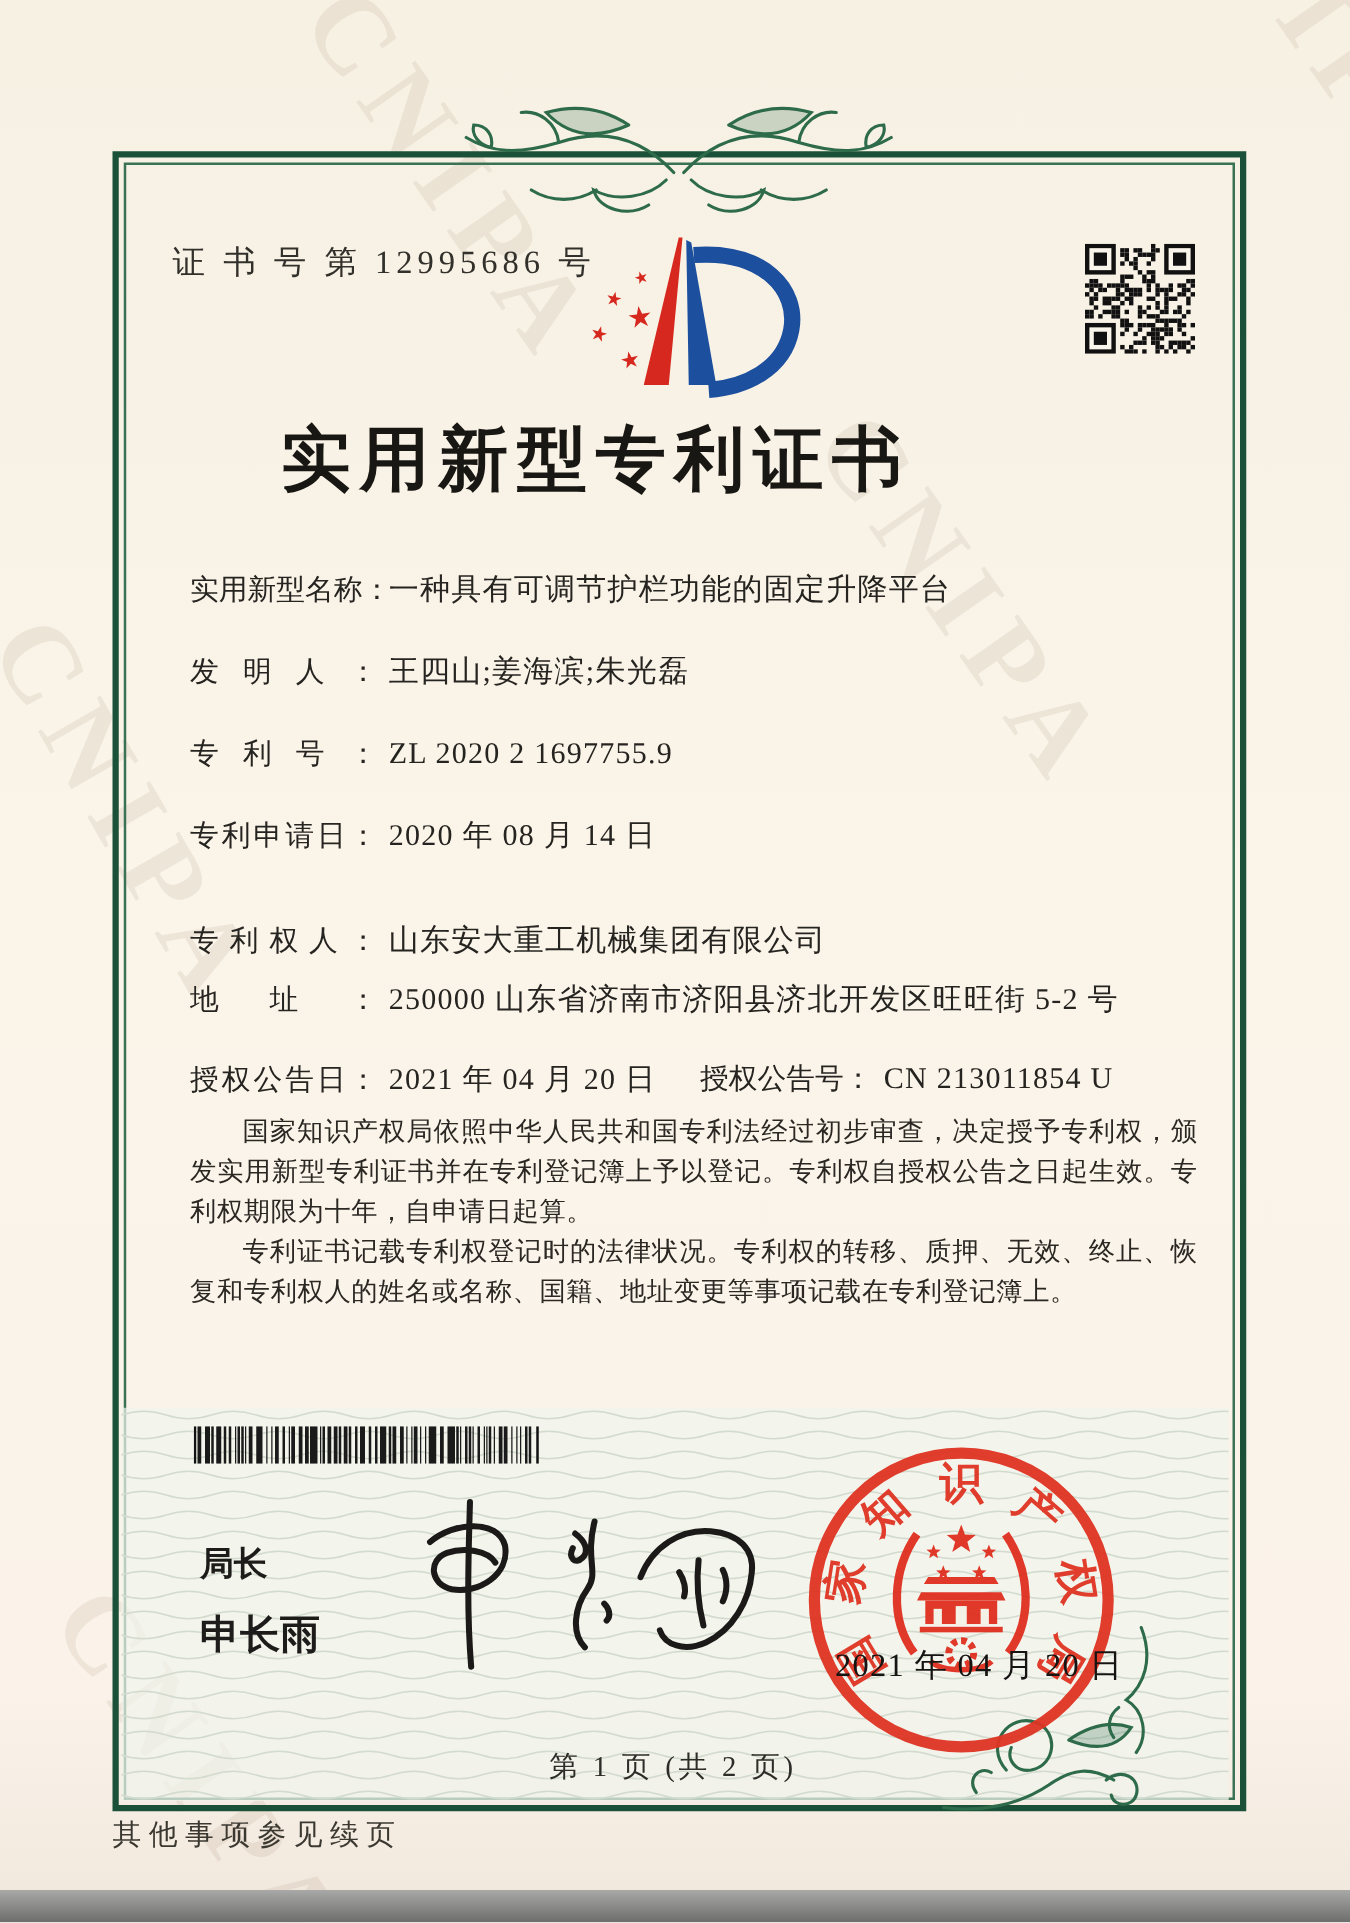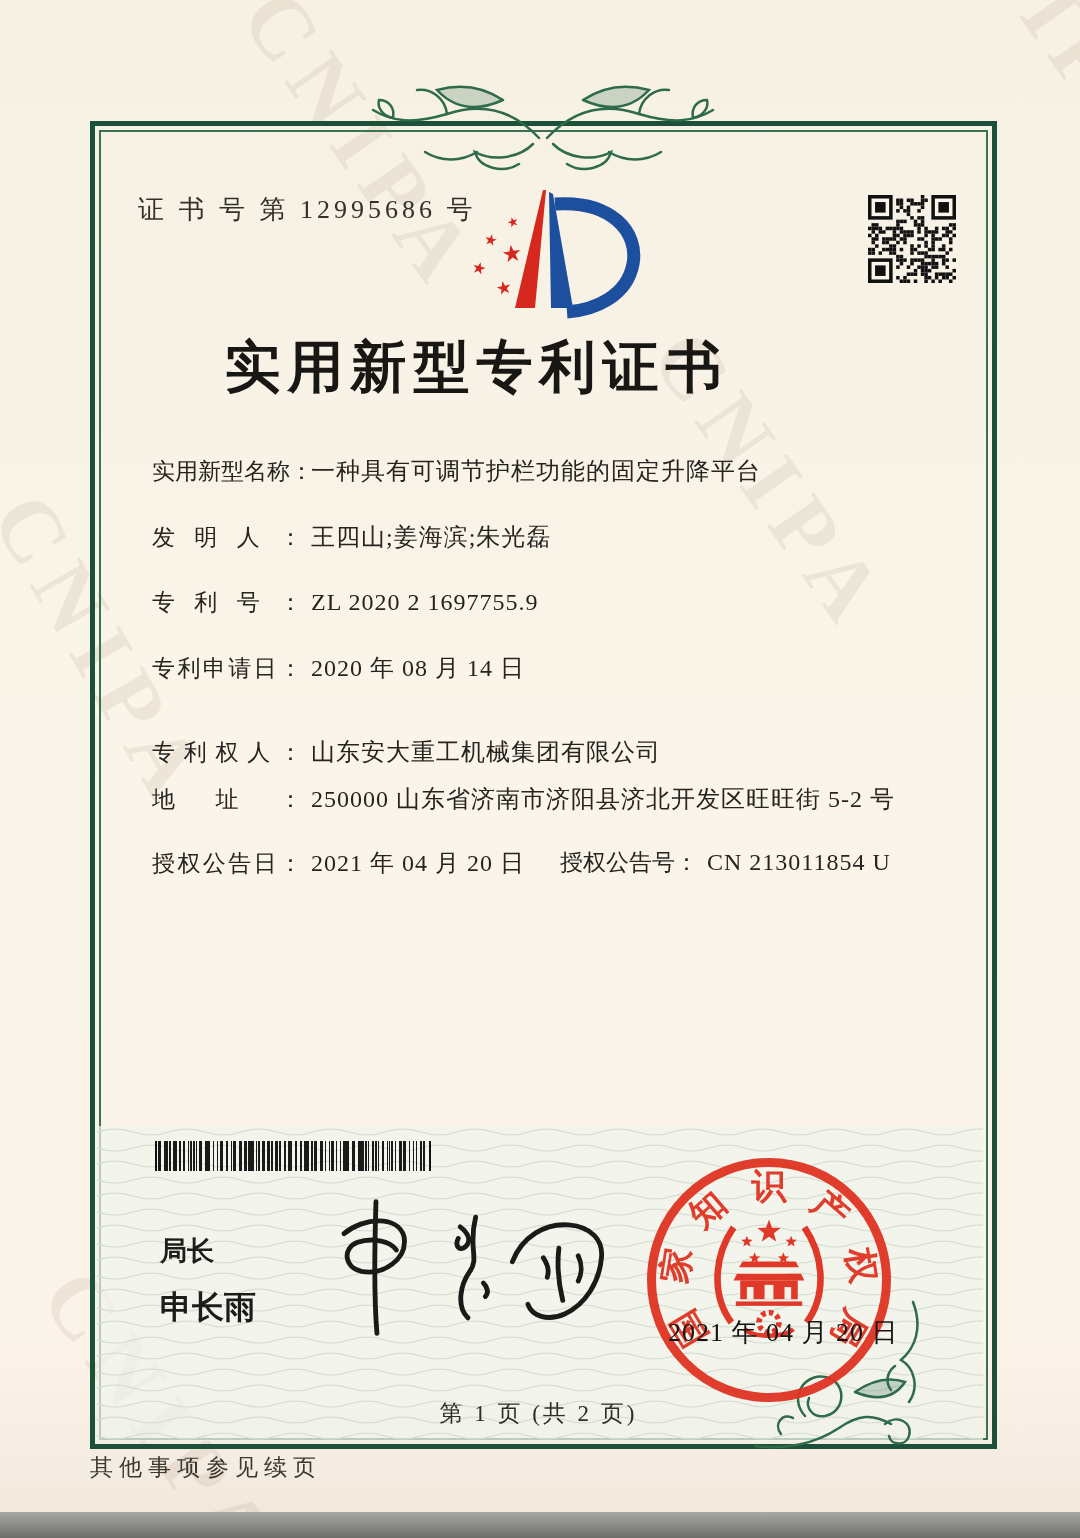--- a/index.html
+++ b/index.html
@@ -361,20 +361,24 @@
     <span class="f-label">专利权人：</span><span class="f-value">山东安大重工机械集团有限公司</span>
   </div>
   <div class="frow r5">
     <span class="f-label">地址：</span><span class="f-value">250000 山东省济南市济阳县济北开发区旺旺街 5-2 号</span>
   </div>
   <div class="frow r6">
     <span><span class="f-label">授权公告日：</span><span class="f-value">2021 年 04 月 20 日</span></span>
     <span class="grant-b"><span style="font-size:23px;">授权公告号：</span><span class="f-value">CN 213011854 U</span></span>
   </div>
 
+  <div class="body">
+    <p>国家知识产权局依照中华人民共和国专利法经过初步审查，决定授予专利权，颁发实用新型专利证书并在专利登记簿上予以登记。专利权自授权公告之日起生效。专利权期限为十年，自申请日起算。</p>
+    <p>专利证书记载专利权登记时的法律状况。专利权的转移、质押、无效、终止、恢复和专利权人的姓名或名称、国籍、地址变更等事项记载在专利登记簿上。</p>
+  </div>
 
   <svg id="barcode" class="barcode" width="278" height="30">
       <rect x="0" y="0" width="2" height="30" fill="#111"></rect>
       <rect x="3" y="0" width="3" height="30" fill="#1a1a1a"></rect>
       <rect x="9" y="0" width="4" height="30" fill="#1a1a1a"></rect>
       <rect x="14" y="0" width="2" height="30" fill="#1a1a1a"></rect>
       <rect x="18" y="0" width="4" height="30" fill="#1a1a1a"></rect>
       <rect x="24" y="0" width="2" height="30" fill="#1a1a1a"></rect>
       <rect x="28" y="0" width="2" height="30" fill="#1a1a1a"></rect>
       <rect x="33" y="0" width="1" height="30" fill="#1a1a1a"></rect>

